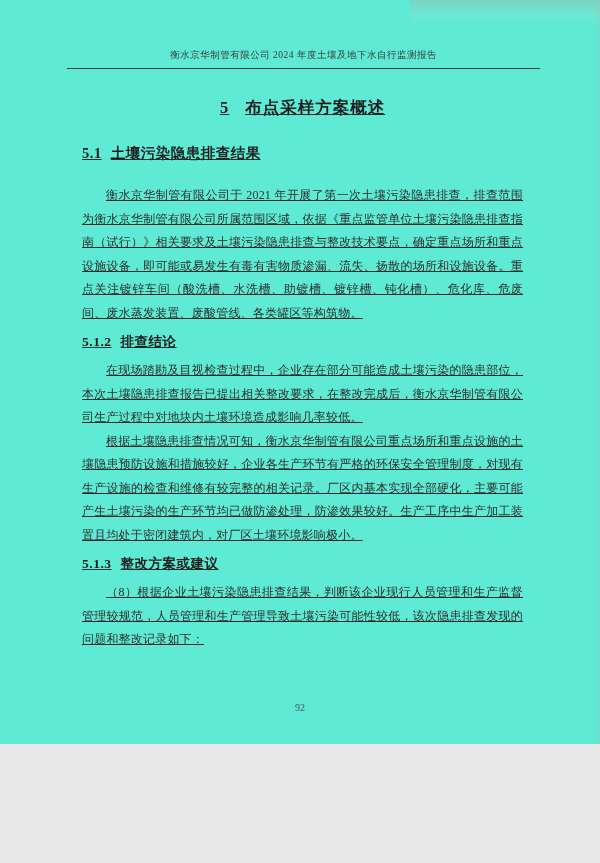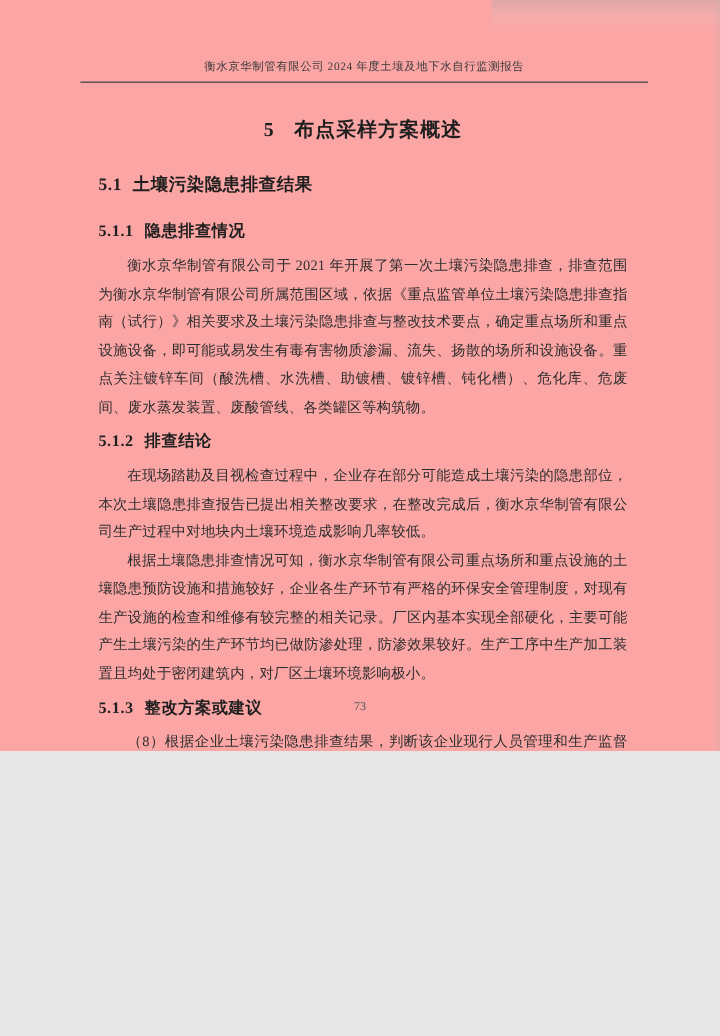--- a/index.html
+++ b/index.html
@@ -3,23 +3,23 @@
 <meta charset="utf-8">
 <style>
   html, body {
     margin: 0;
     padding: 0;
     background: #e8e8e8;
   }
   .page {
     position: relative;
     width: 600px;
-    height: 626px;
+    height: 744px;
     margin: 0 auto;
-    background: #fca5a5;
+    background: #5eead4;
     overflow: hidden;
     font-family: "Liberation Serif", "DejaVu Serif", serif;
     color: #2b2b2b;
   }
   
   .scan-corner {
     position: absolute;
     top: 0; right: 0;
     width: 190px; height: 26px;
     background: linear-gradient(180deg, rgba(170,172,168,0.35), rgba(220,220,216,0.12) 60%, rgba(250,250,248,0));
@@ -42,20 +42,21 @@
     letter-spacing: 0.5px;
     color: #3a3a3a;
     padding-bottom: 6px;
     border-bottom: 1.3px solid #3c3c3c;
   }
   .content {
     position: absolute;
     top: 97px;
     left: 82px;
     right: 77px;
+    text-decoration: underline;
   }
   .chapter-title {
     text-align: center;
     font-weight: bold;
     font-size: 16.5px;
     color: #1f1f1f;
     margin: 0 0 25px 0;
     letter-spacing: 1px;
   }
   .chapter-title .chapter-number {
@@ -109,33 +110,30 @@
   <div class="content">
 
     <h1 class="chapter-title">
       <span class="chapter-number">5</span><span>布点采样方案概述</span>
     </h1>
 
     <h2 class="h-l2">
       <span class="sec-no">5.1</span><span>土壤污染隐患排查结果</span>
     </h2>
 
-    <h3 class="h-l3">
-      <span class="sec-no">5.1.1</span><span>隐患排查情况</span>
-    </h3>
     <p class="body-para">衡水京华制管有限公司于 2021 年开展了第一次土壤污染隐患排查，排查范围为衡水京华制管有限公司所属范围区域，依据《重点监管单位土壤污染隐患排查指南（试行）》相关要求及土壤污染隐患排查与整改技术要点，确定重点场所和重点设施设备，即可能或易发生有毒有害物质渗漏、流失、扬散的场所和设施设备。重点关注镀锌车间（酸洗槽、水洗槽、助镀槽、镀锌槽、钝化槽）、危化库、危废间、废水蒸发装置、废酸管线、各类罐区等构筑物。</p>
 
     <h3 class="h-l3 spaced">
       <span class="sec-no">5.1.2</span><span>排查结论</span>
     </h3>
     <p class="body-para">在现场踏勘及目视检查过程中，企业存在部分可能造成土壤污染的隐患部位，本次土壤隐患排查报告已提出相关整改要求，在整改完成后，衡水京华制管有限公司生产过程中对地块内土壤环境造成影响几率较低。</p>
     <p class="body-para">根据土壤隐患排查情况可知，衡水京华制管有限公司重点场所和重点设施的土壤隐患预防设施和措施较好，企业各生产环节有严格的环保安全管理制度，对现有生产设施的检查和维修有较完整的相关记录。厂区内基本实现全部硬化，主要可能产生土壤污染的生产环节均已做防渗处理，防渗效果较好。生产工序中生产加工装置且均处于密闭建筑内，对厂区土壤环境影响极小。</p>
 
     <h3 class="h-l3 spaced">
       <span class="sec-no">5.1.3</span><span>整改方案或建议</span>
     </h3>
     <p class="body-para">（8）根据企业土壤污染隐患排查结果，判断该企业现行人员管理和生产监督管理较规范，人员管理和生产管理导致土壤污染可能性较低，该次隐患排查发现的问题和整改记录如下：</p>
 
   </div>
 
-  <div class="page-footer">73</div>
+  <div class="page-footer">92</div>
 
 </div>
 
 </body></html>

